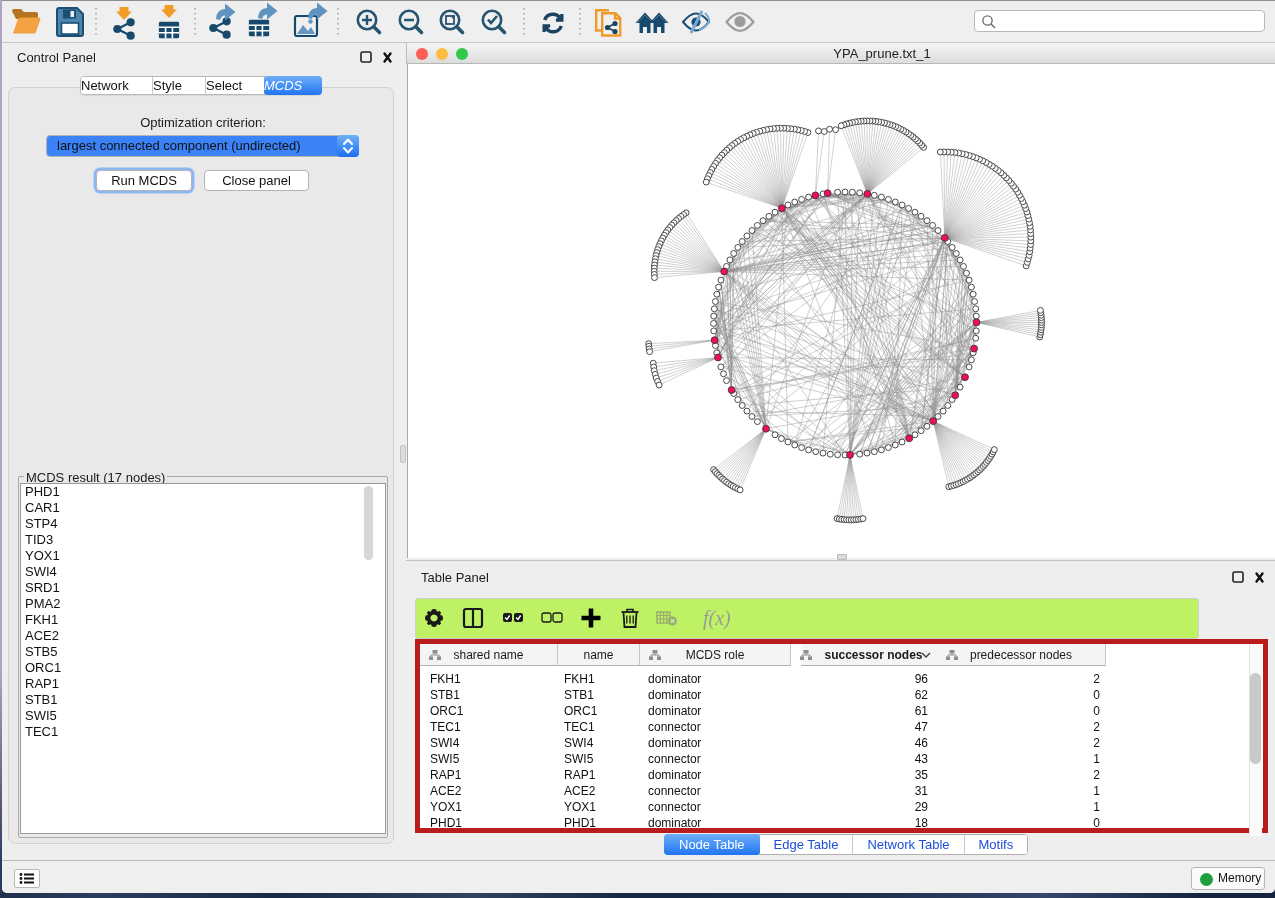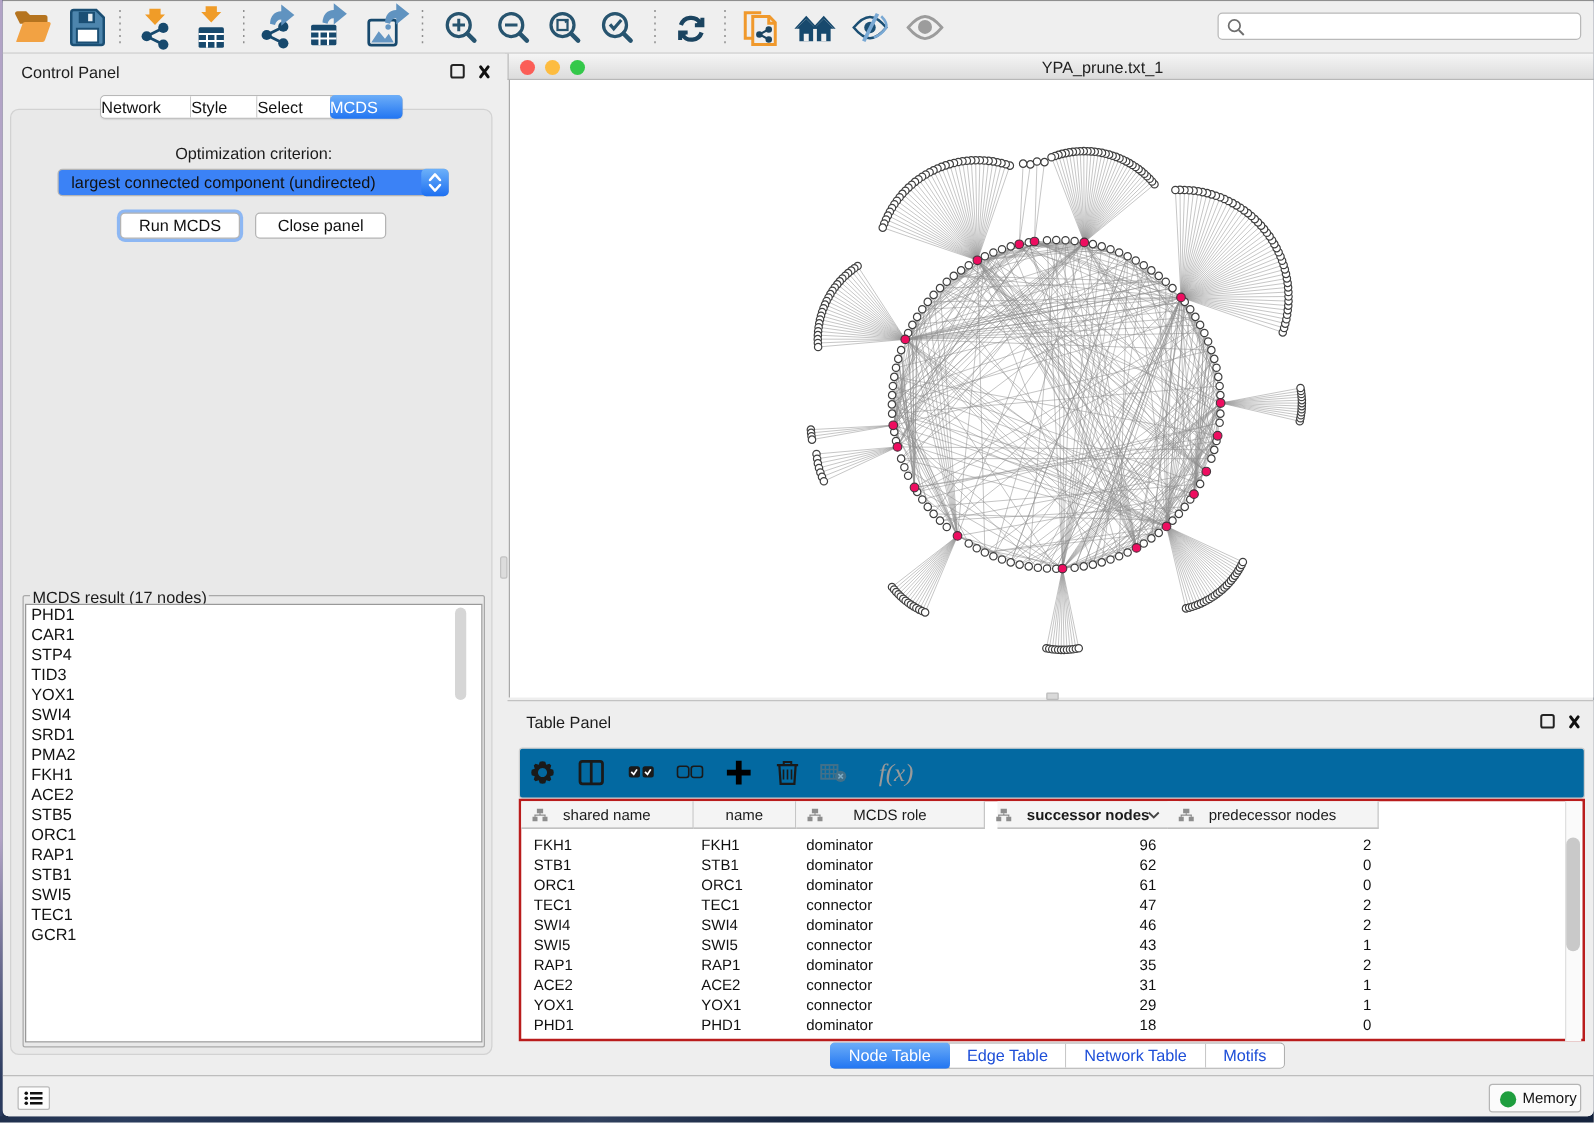--- a/index.html
+++ b/index.html
@@ -16,21 +16,21 @@
 
 .cpanel { position:absolute; left:0; top:42px; width:402px; height:817px; background:#eeeeee; }
 .ptitle { position:absolute; font-size:13px; color:#1c1c1c; }
 .pbtns { position:absolute; }
 .inner { position:absolute; left:6px; top:44px; width:386px; height:757px; background:#e9e9e9;
   border:1px solid #d2d2d2; border-radius:7px; }
 .tabs { position:absolute; left:78px; top:33px; height:19px; display:flex; z-index:5;
   border:1px solid #b8b8b8; border-radius:4px; background:#fff; box-shadow:0 1px 1px rgba(0,0,0,0.08);}
 .tab { font-size:13px; color:#111; text-align:left; line-height:17px; height:17px;
   border-right:1px solid #c8c8c8; background:#fff; }
-.tab:last-child { border-right:none; border-radius:0 3px 3px 0; }
+.tab:last-child { border-right:none; border-radius:0 3px 3px 0;font-style:italic; }
 .tab:first-child { border-radius:3px 0 0 3px; }
 .tab.sel { background:linear-gradient(#6daef8,#2175f2); color:#fff; border-radius:4px; margin:-1px;
   height:19px; line-height:19px; border-right:none; }
 .optlabel { position:absolute; left:0; width:402px; top:72px; text-align:center; font-size:13px; color:#1b1b1b; }
 .dropdown { position:absolute; left:44px; top:92px; width:313px; height:22px; background:#3b82f6;
   border:1px solid #b5b5b5; border-radius:4px; font-size:13px; color:#111; line-height:20px;
   padding-left:10px; }
 .ddcap { position:absolute; right:-1px; top:-1px; width:22px; height:22px; border-radius:4px;
   background:linear-gradient(#6db1f9,#1d6ff1); }
 .btn { position:absolute; height:21px; background:#fff; border:1px solid #b4b4b4; border-radius:4px;
@@ -44,24 +44,24 @@
 
 .npanel { position:absolute; left:404px; top:42px; width:869px; height:516px; }
 .ntitle { position:absolute; left:0; top:0; width:869px; height:21px;
   background:linear-gradient(#f5f5f5,#dcdcdc); border-bottom:1px solid #b7b7b7; border-left:1px solid #bbb; }
 .tl { position:absolute; top:4.5px; width:12px; height:12px; border-radius:50%; }
 .ncanvas { position:absolute; left:1px; top:21px; width:868px; height:494px; background:#fff;
   border-left:1px solid #a9a9a9; }
 
 .tpanel { position:absolute; left:404px; top:559px; width:871px; height:300px; background:#eeeeee;
   border-top:1px solid #c2c2c2; }
-.ttool { position:absolute; left:9px; top:37px; width:853px; height:41px; background:#0369a1;
+.ttool { position:absolute; left:9px; top:37px; width:784px; height:41px; background:#bef264;
   border:1px solid #cecece; border-radius:3px; }
 .tbl { position:absolute; left:9px; top:78px; width:853px; height:194px; background:#fff;
-  border:2px solid #b91c1c; font-size:12px; }
+  border:5px solid #b91c1c; font-size:12px; }
 .thead { position:absolute; left:0; top:0; height:22px; background:#f4f4f4;
   border-right:1px solid #c6c6c6; border-bottom:1px solid #b1b1b1; color:#1a1a1a; }
 .thead .txt { position:absolute; top:4px; width:100%; text-align:center; font-size:12px; }
 .trow { position:absolute; height:16px; line-height:16px; color:#111; }
 .btabs { position:absolute; left:258px; top:273px; height:21px; display:flex; z-index:5;
   border:1px solid #b0b0b0; border-radius:4px; background:#fff; }
 .btab { font-size:13px; color:#1d4ed8; text-align:center; line-height:19px; height:19px;
   border-right:1px solid #c8c8c8; background:#fff; padding:0 14px; }
 .btab:last-child { border-right:none; border-radius:0 3px 3px 0; }
 .btab.sel { background:linear-gradient(#6daef8,#2175f2); color:#fff; border-radius:4px; margin:-1px;
@@ -249,21 +249,20 @@
         <div>SRD1</div>
           <div>PMA2</div>
           <div>FKH1</div>
           <div>ACE2</div>
           <div>STB5</div>
           <div>ORC1</div>
         <div>RAP1</div>
           <div>STB1</div>
           <div>SWI5</div>
           <div>TEC1</div>
-          <div>GCR1</div>
         <div style="position:absolute; right:12px; top:2px; width:9px; height:74px; background:#d6d6d6; border-radius:5px;"></div>
       </div>
     </div>
   </div>
 
   <div class="npanel">
     <div class="ntitle">
       <div class="tl" style="left:9px;  background:#fb5e57;"></div>
       <div class="tl" style="left:29px; background:#fdbc40;"></div>
       <div class="tl" style="left:49px; background:#34c84a;"></div>

